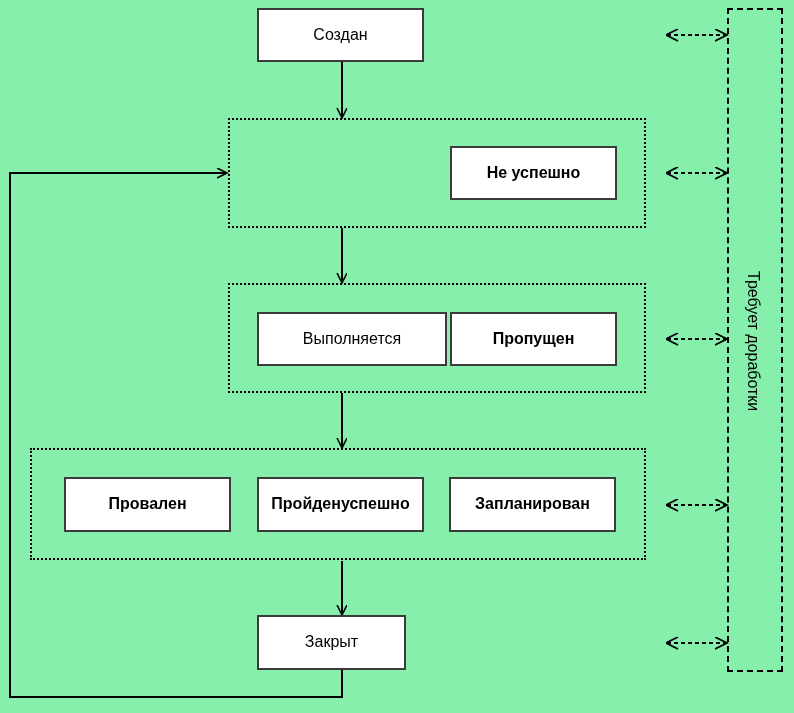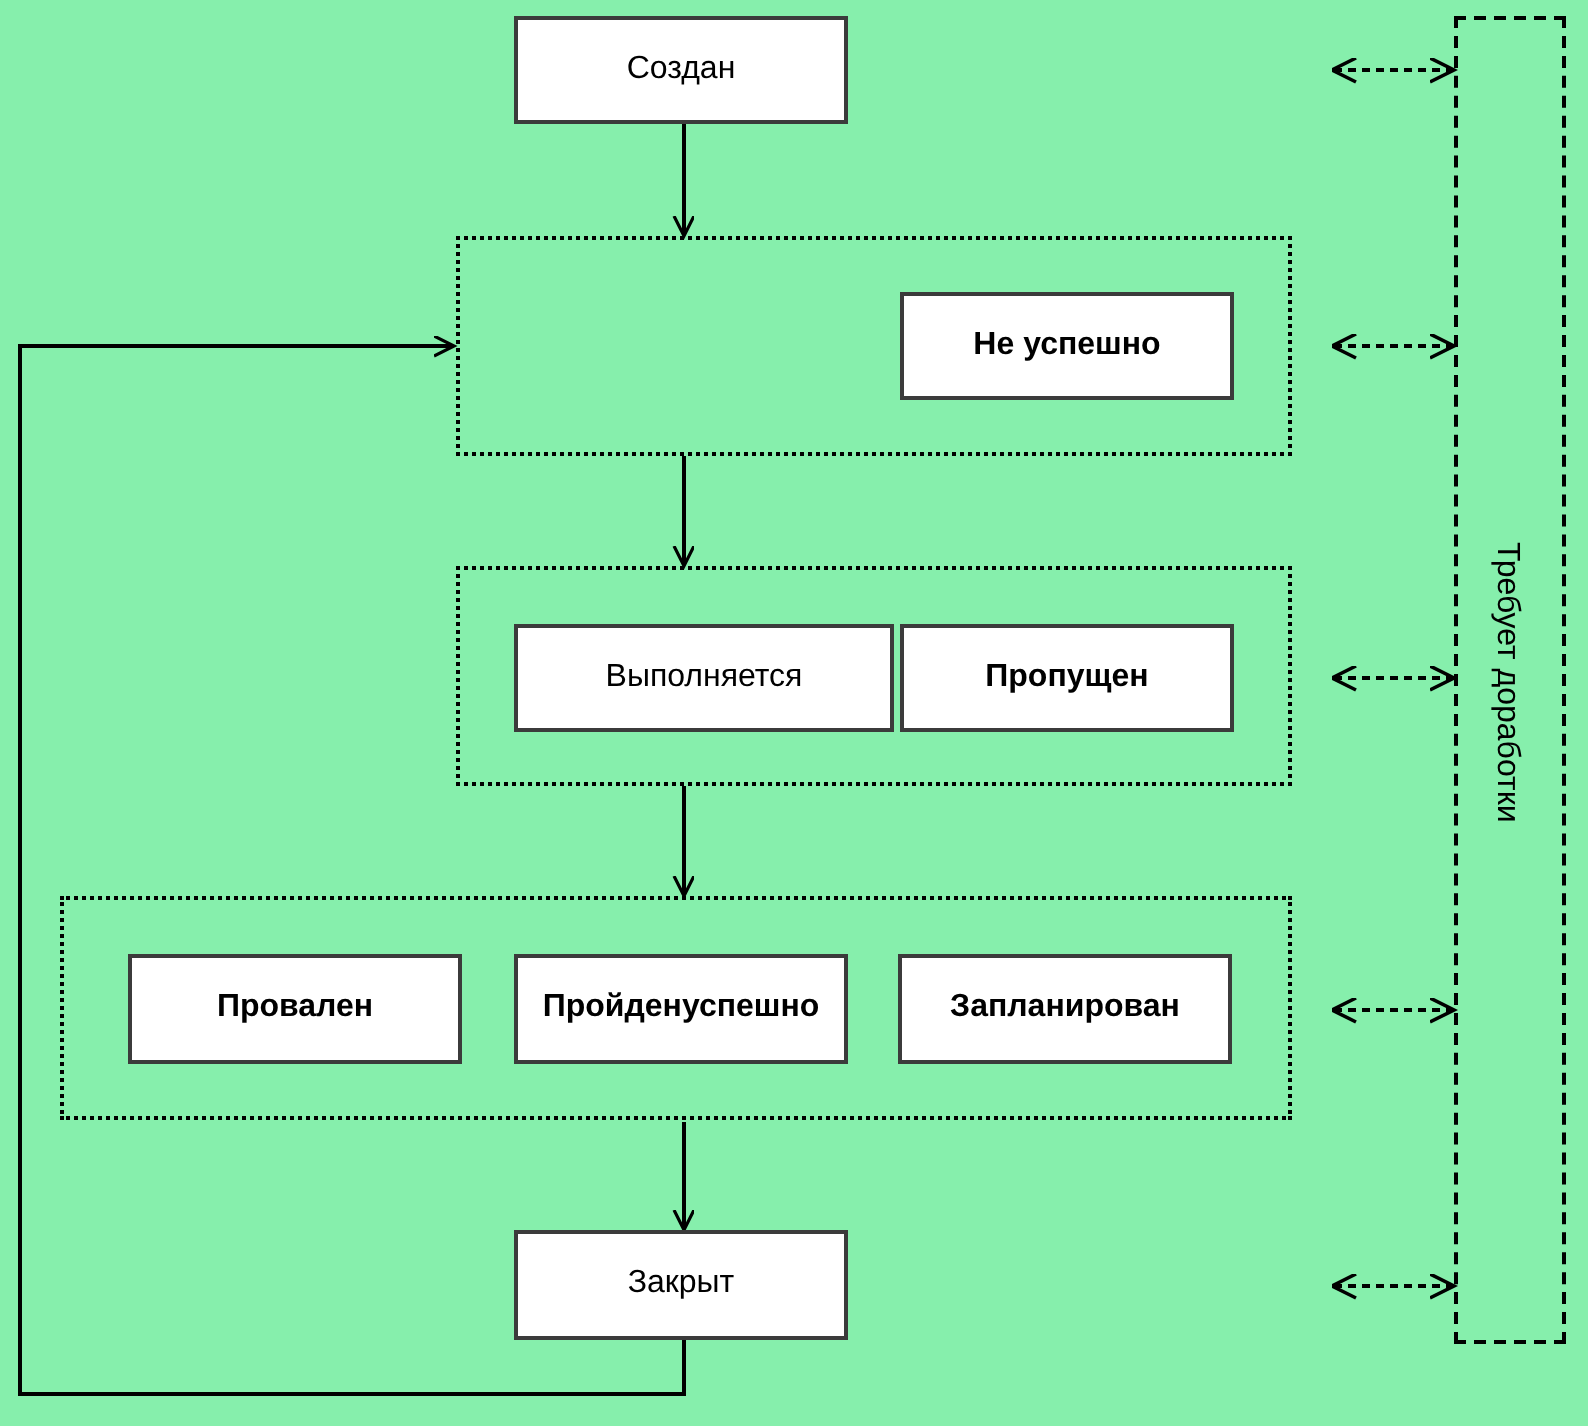--- a/index.html
+++ b/index.html
@@ -105,18 +105,18 @@
   <div class="state-box bold" style="left:450px; top:312px; width:167px; height:54px;">Пропущен</div>
 
   <div class="group-box" style="left:30px; top:448px; width:616px; height:112px;"></div>
   <div class="state-box bold" style="left:64px; top:477px; width:167px; height:55px;">Провален</div>
   <div class="state-box bold" style="left:257px; top:477px; width:167px; height:55px; ">
     <span>Пройден</span>
     <span>успешно</span>
   </div>
   <div class="state-box bold" style="left:449px; top:477px; width:167px; height:55px;">Запланирован</div>
 
-  <div class="state-box" style="left:257px; top:615px; width:167px; height:55px;">Закрыт</div>
+  <div class="state-box" style="left:257px; top:615px; width:149px; height:55px;">Закрыт</div>
 
   <div class="rework-panel" style="left:727px; top:8px; width:56px; height:664px;"></div>
   <div class="rework-label" style="left:762px; top:271px;">Требует доработки</div>
 
 </div>
 
 </body></html>

